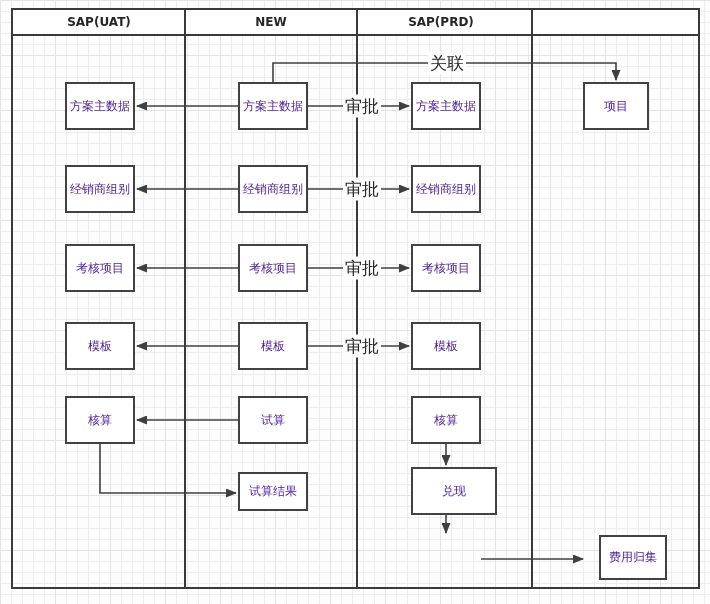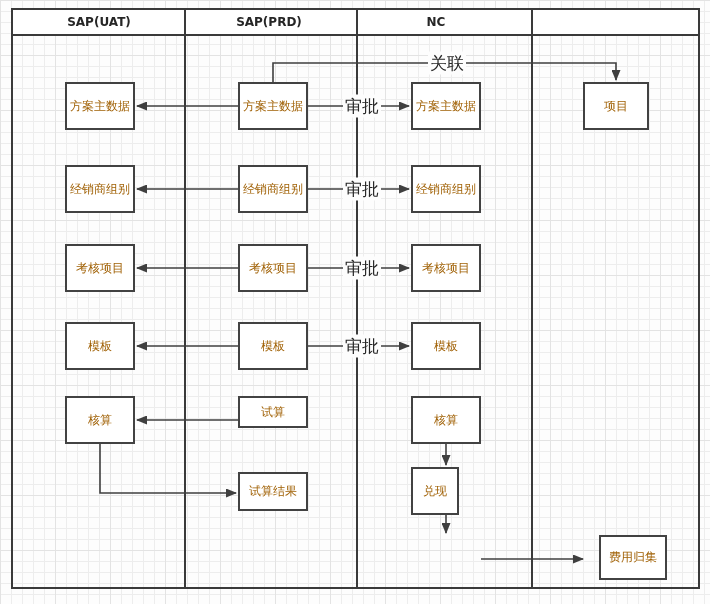--- a/index.html
+++ b/index.html
@@ -47,37 +47,37 @@
   }
   .edges polyline{
     fill:none;stroke:#3f3f3f;stroke-width:1.6;
   }
   .node{
     position:absolute;background:#ffffff;border:2px solid #424242;
     box-sizing:border-box;display:flex;align-items:center;justify-content:center;
     z-index:4;
   }
   .node span{
-    font-size:12px;color:#a16207;white-space:nowrap;font-family:Liberation Serif, serif;
+    font-size:12px;color:#4c1d95;white-space:nowrap;font-family:Liberation Serif, serif;
   }
   .edge-label{
     position:absolute;transform:translate(-50%,-50%);
     background:#fdfdfd;padding:0 2px;
     font-size:17px;color:#262626;z-index:5;white-space:nowrap;
   }
 </style>
 </head>
 <body>
 
 <div class="canvas">
 
   <div class="pool-header">
     <div class="lane-head l1">SAP(UAT)</div>
+    <div class="lane-head l2">NEW</div>
     <div class="lane-head l3">SAP(PRD)</div>
-    <div class="lane-head l4">NC</div>
   </div>
   <div class="pool-border"></div>
   <div class="divider" style="left:184px;"></div>
   <div class="divider" style="left:356px;"></div>
   <div class="divider" style="left:531px;"></div>
 
   <svg class="edges">
     <defs>
       <marker id="arr" markerWidth="11" markerHeight="9" refX="10" refY="4.5" orient="auto" markerUnits="userSpaceOnUse">
         <path d="M0,0 L11,4.5 L0,9 Z" fill="#3f3f3f"></path>
@@ -120,21 +120,21 @@
     </div>
   <div class="node" style="left:238px;top:165px;width:70px;height:48px;">
     <span>经销商组别</span>
     </div>
   <div class="node" style="left:238px;top:244px;width:70px;height:48px;">
     <span>考核项目</span>
     </div>
   <div class="node" style="left:238px;top:322px;width:70px;height:48px;">
     <span>模板</span>
     </div>
-  <div class="node" style="left:238px;top:396px;width:70px;height:32px;">
+  <div class="node" style="left:238px;top:396px;width:70px;height:48px;">
     <span>试算</span>
     </div>
   <div class="node" style="left:238px;top:472px;width:70px;height:39px;">
     <span>试算结果</span>
     </div>
 
   <div class="node" style="left:411px;top:82px;width:70px;height:48px;">
     <span>方案主数据</span>
     </div>
   <div class="node" style="left:411px;top:165px;width:70px;height:48px;">
@@ -142,21 +142,21 @@
     </div>
   <div class="node" style="left:411px;top:244px;width:70px;height:48px;">
     <span>考核项目</span>
     </div>
   <div class="node" style="left:411px;top:322px;width:70px;height:48px;">
     <span>模板</span>
     </div>
   <div class="node" style="left:411px;top:396px;width:70px;height:48px;">
     <span>核算</span>
     </div>
-  <div class="node" style="left:411px;top:467px;width:48px;height:48px;">
+  <div class="node" style="left:411px;top:467px;width:86px;height:48px;">
     <span>兑现</span>
     </div>
 
   <div class="node" style="left:583px;top:82px;width:66px;height:48px;">
     <span>项目</span>
     </div>
   <div class="node" style="left:585px;top:535px;width:68px;height:45px;margin-left:14px;">
     <span>费用归集</span>
     </div>
 

